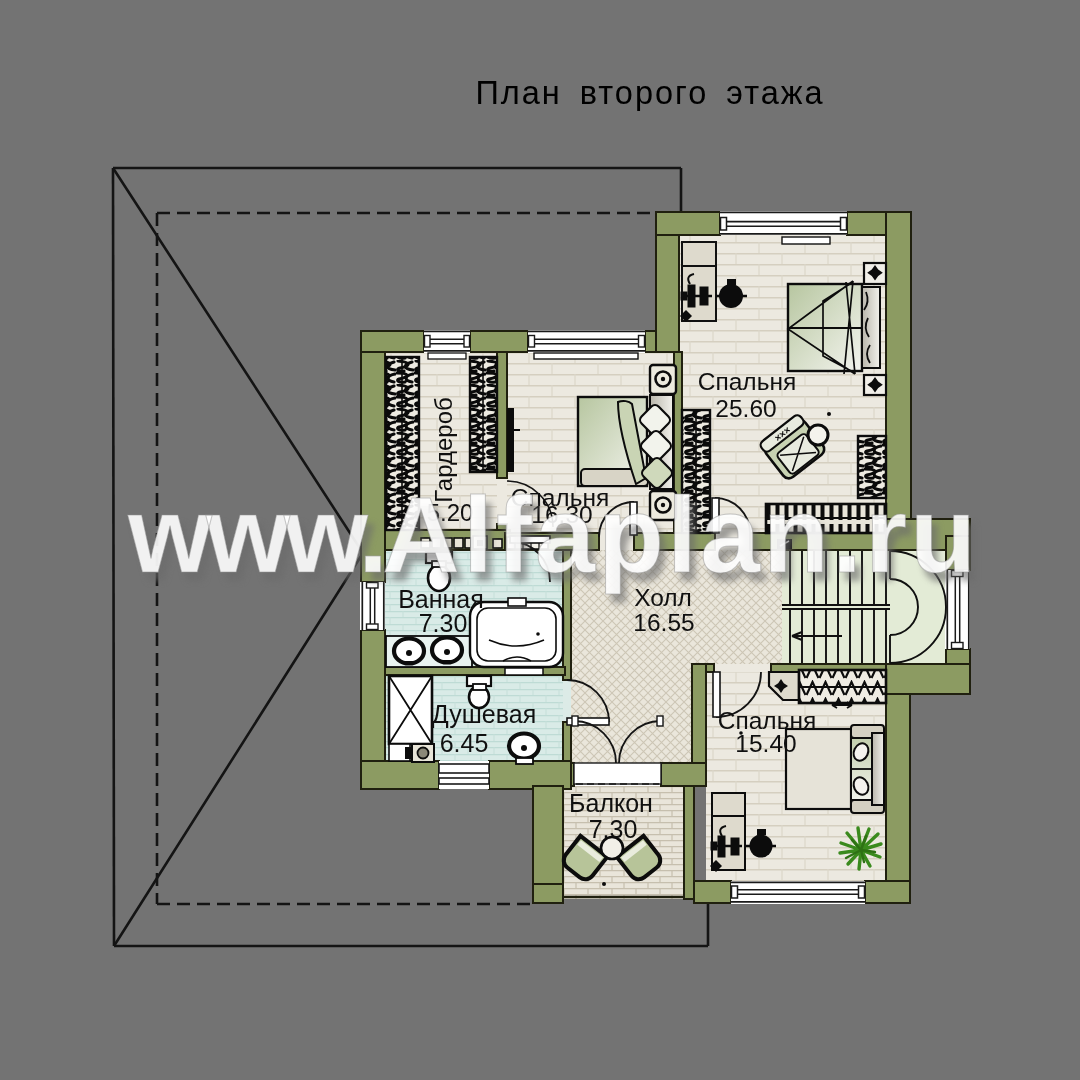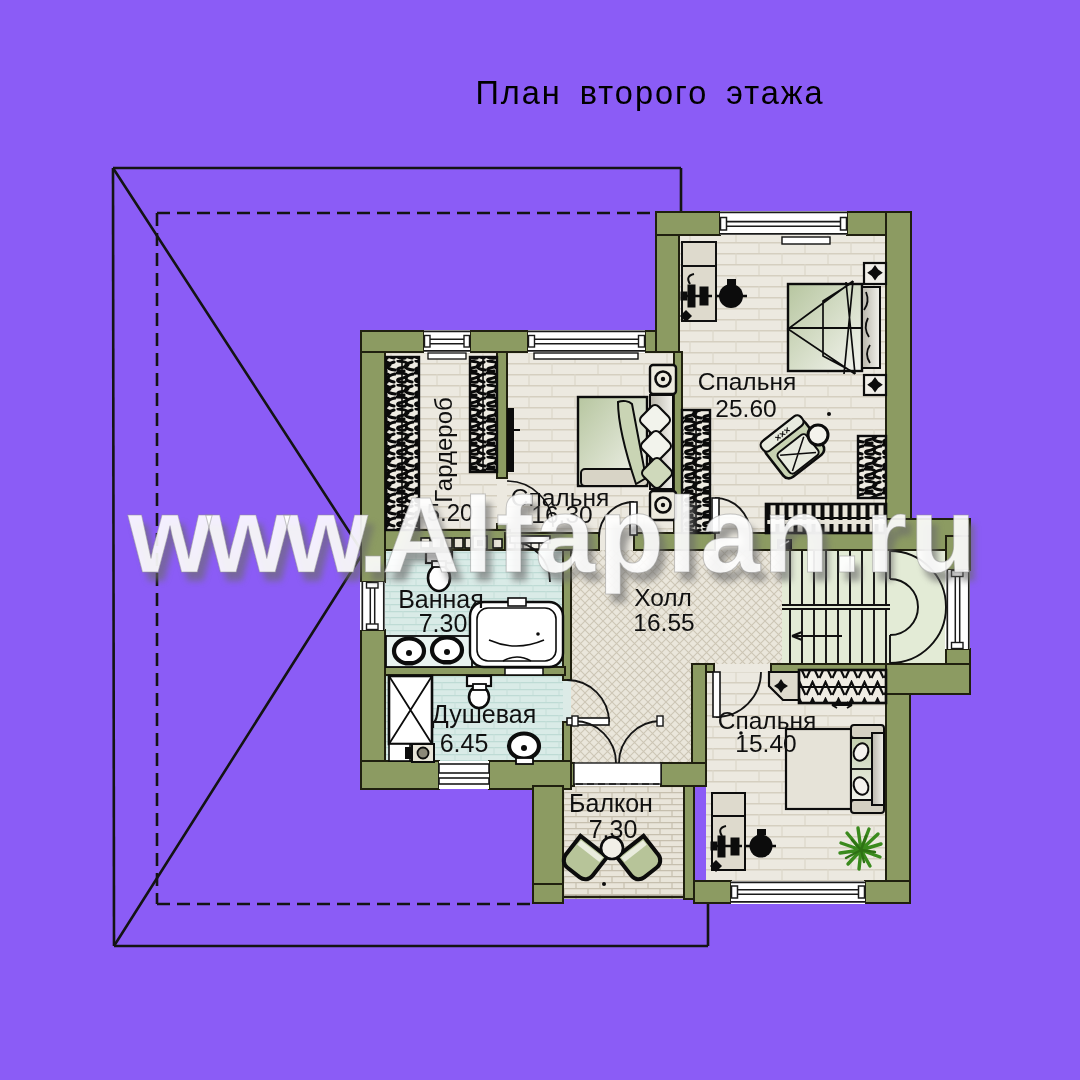--- a/index.html
+++ b/index.html
@@ -1,16 +1,16 @@
 <!DOCTYPE html>
 <html><head>
 <meta charset="utf-8">
 <style>
 html,body{margin:0;padding:0;background:#ffffff;}
-#page{position:relative;width:1080px;height:1080px;background:#8b5cf6;overflow:hidden;font-family:"Liberation Sans",sans-serif;}
+#page{position:relative;width:1080px;height:1080px;background:#737373;overflow:hidden;font-family:"Liberation Sans",sans-serif;}
 svg text{font-family:"Liberation Sans",sans-serif;}
 </style>
 </head>
 <body>
 <div id="page">
 <svg width="1080" height="1080" viewBox="0 0 1080 1080">
 <defs>
 <pattern id="brick" width="46" height="22" patternUnits="userSpaceOnUse">
   <rect width="46" height="22" fill="#ece9e0"></rect>
   <path d="M0,0.75 H46 M0,11.75 H46" stroke="#d5cfc0" stroke-width="1.5" fill="none"></path>

